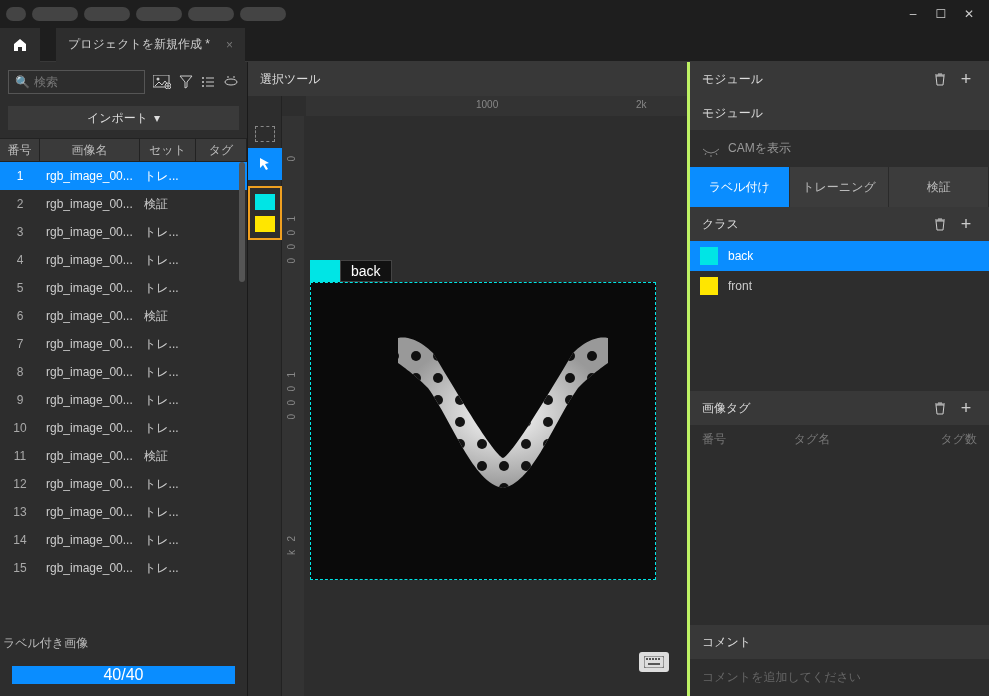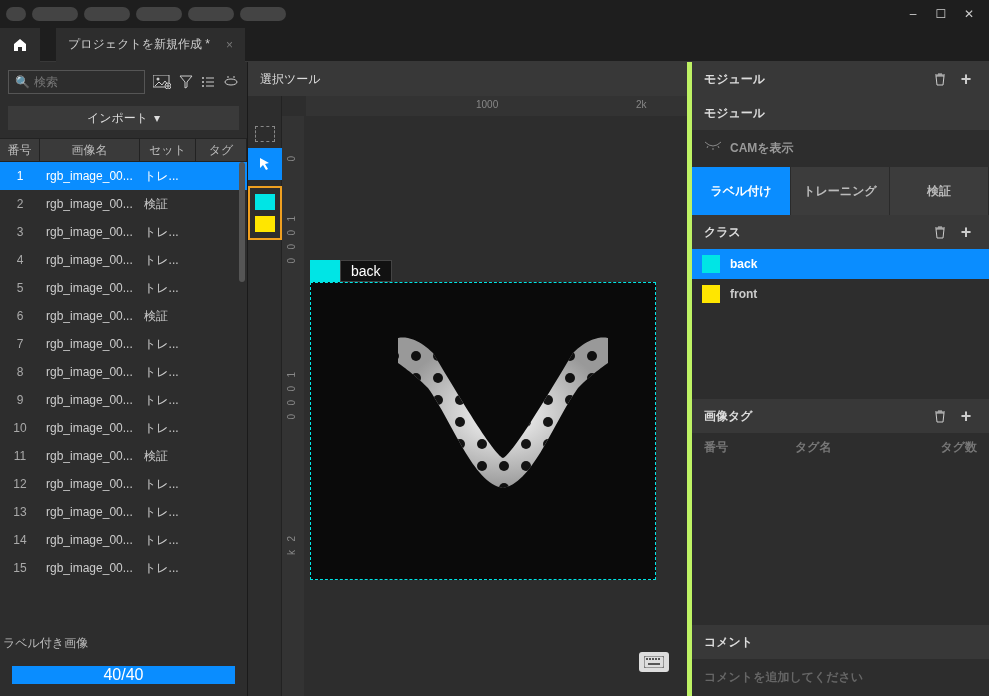--- a/index.html
+++ b/index.html
@@ -46,31 +46,31 @@
 .ruler-h span{position:absolute;top:3px}
 .ruler-v{position:absolute;top:20px;left:0;width:22px;bottom:0;background:#333;color:#888;font-size:10px}
 .ruler-v span{position:absolute;left:4px;writing-mode:sideways-lr}
 .imgview{position:absolute;left:28px;top:186px;width:346px;height:298px;border:1px dashed #00e5e5;background:#0a0a0a;overflow:hidden}
 .labelchip{position:absolute;left:28px;top:164px;display:flex;align-items:center}
 .labelchip .sw{width:30px;height:22px;background:#00e5e5}
 .labelchip .txt{background:#111;color:#fff;padding:2px 10px;border:1px solid #444;font-size:14px}
 .shape{position:absolute;left:72px;top:40px;width:240px;height:180px}
 .kbd{position:absolute;right:18px;bottom:24px;width:30px;height:20px;background:#ddd;border-radius:3px;display:flex;align-items:center;justify-content:center}
 
-.right { width:302px; background:#2d2d2d; display:flex; flex-direction:column; border-left:5px solid #bef264;font-weight:bold; }
+.right { width:302px; background:#2d2d2d; display:flex; flex-direction:column; border-left:3px solid #bef264; }
 .panelhead{height:34px;background:#383838;display:flex;align-items:center;padding:0 12px;color:#ddd}
 .panelhead .spacer{flex:1}
 .headicon{width:22px;height:22px;display:flex;align-items:center;justify-content:center;color:#ccc;margin-left:4px}
 .modulebox{padding:20px;display:flex;justify-content:center;position:relative}
 .modulebox::before,.modulebox::after{content:"";position:absolute;width:6px;height:12px;background:#888;left:50%;transform:translateX(-50%)}
 .modulebox::before{top:8px}.modulebox::after{bottom:8px}
 .modulebtn{background:#0a8dff;color:#fff;padding:10px 26px;border-radius:3px}
-.camrow{padding:10px 12px;display:flex;align-items:flex-start;gap:8px;color:#999}
+.camrow{padding:10px 12px;display:flex;align-items:flex-end;gap:8px;color:#999}
 .tabs3{display:flex}
-.tabs3 div{flex:1;height:48px;display:flex;align-items:center;justify-content:center;background:#3c3c3c;color:#bbb;border-right:1px solid #2a2a2a}
+.tabs3 div{flex:1;height:40px;display:flex;align-items:center;justify-content:center;background:#3c3c3c;color:#bbb;border-right:1px solid #2a2a2a}
 .tabs3 div.active{background:#0a8dff;color:#fff}
 .classrow{display:flex;align-items:center;height:30px;padding:0 10px;gap:10px}
 .classrow.sel{background:#0a8dff;color:#fff}
 .classrow .cbox{width:18px;height:18px}
 .tagtable{display:flex;padding:6px 12px;color:#777}
 .tagtable div{flex:1}
 .commentinput{padding:10px 12px;color:#666}
 </style>
 </head>
 <body>

